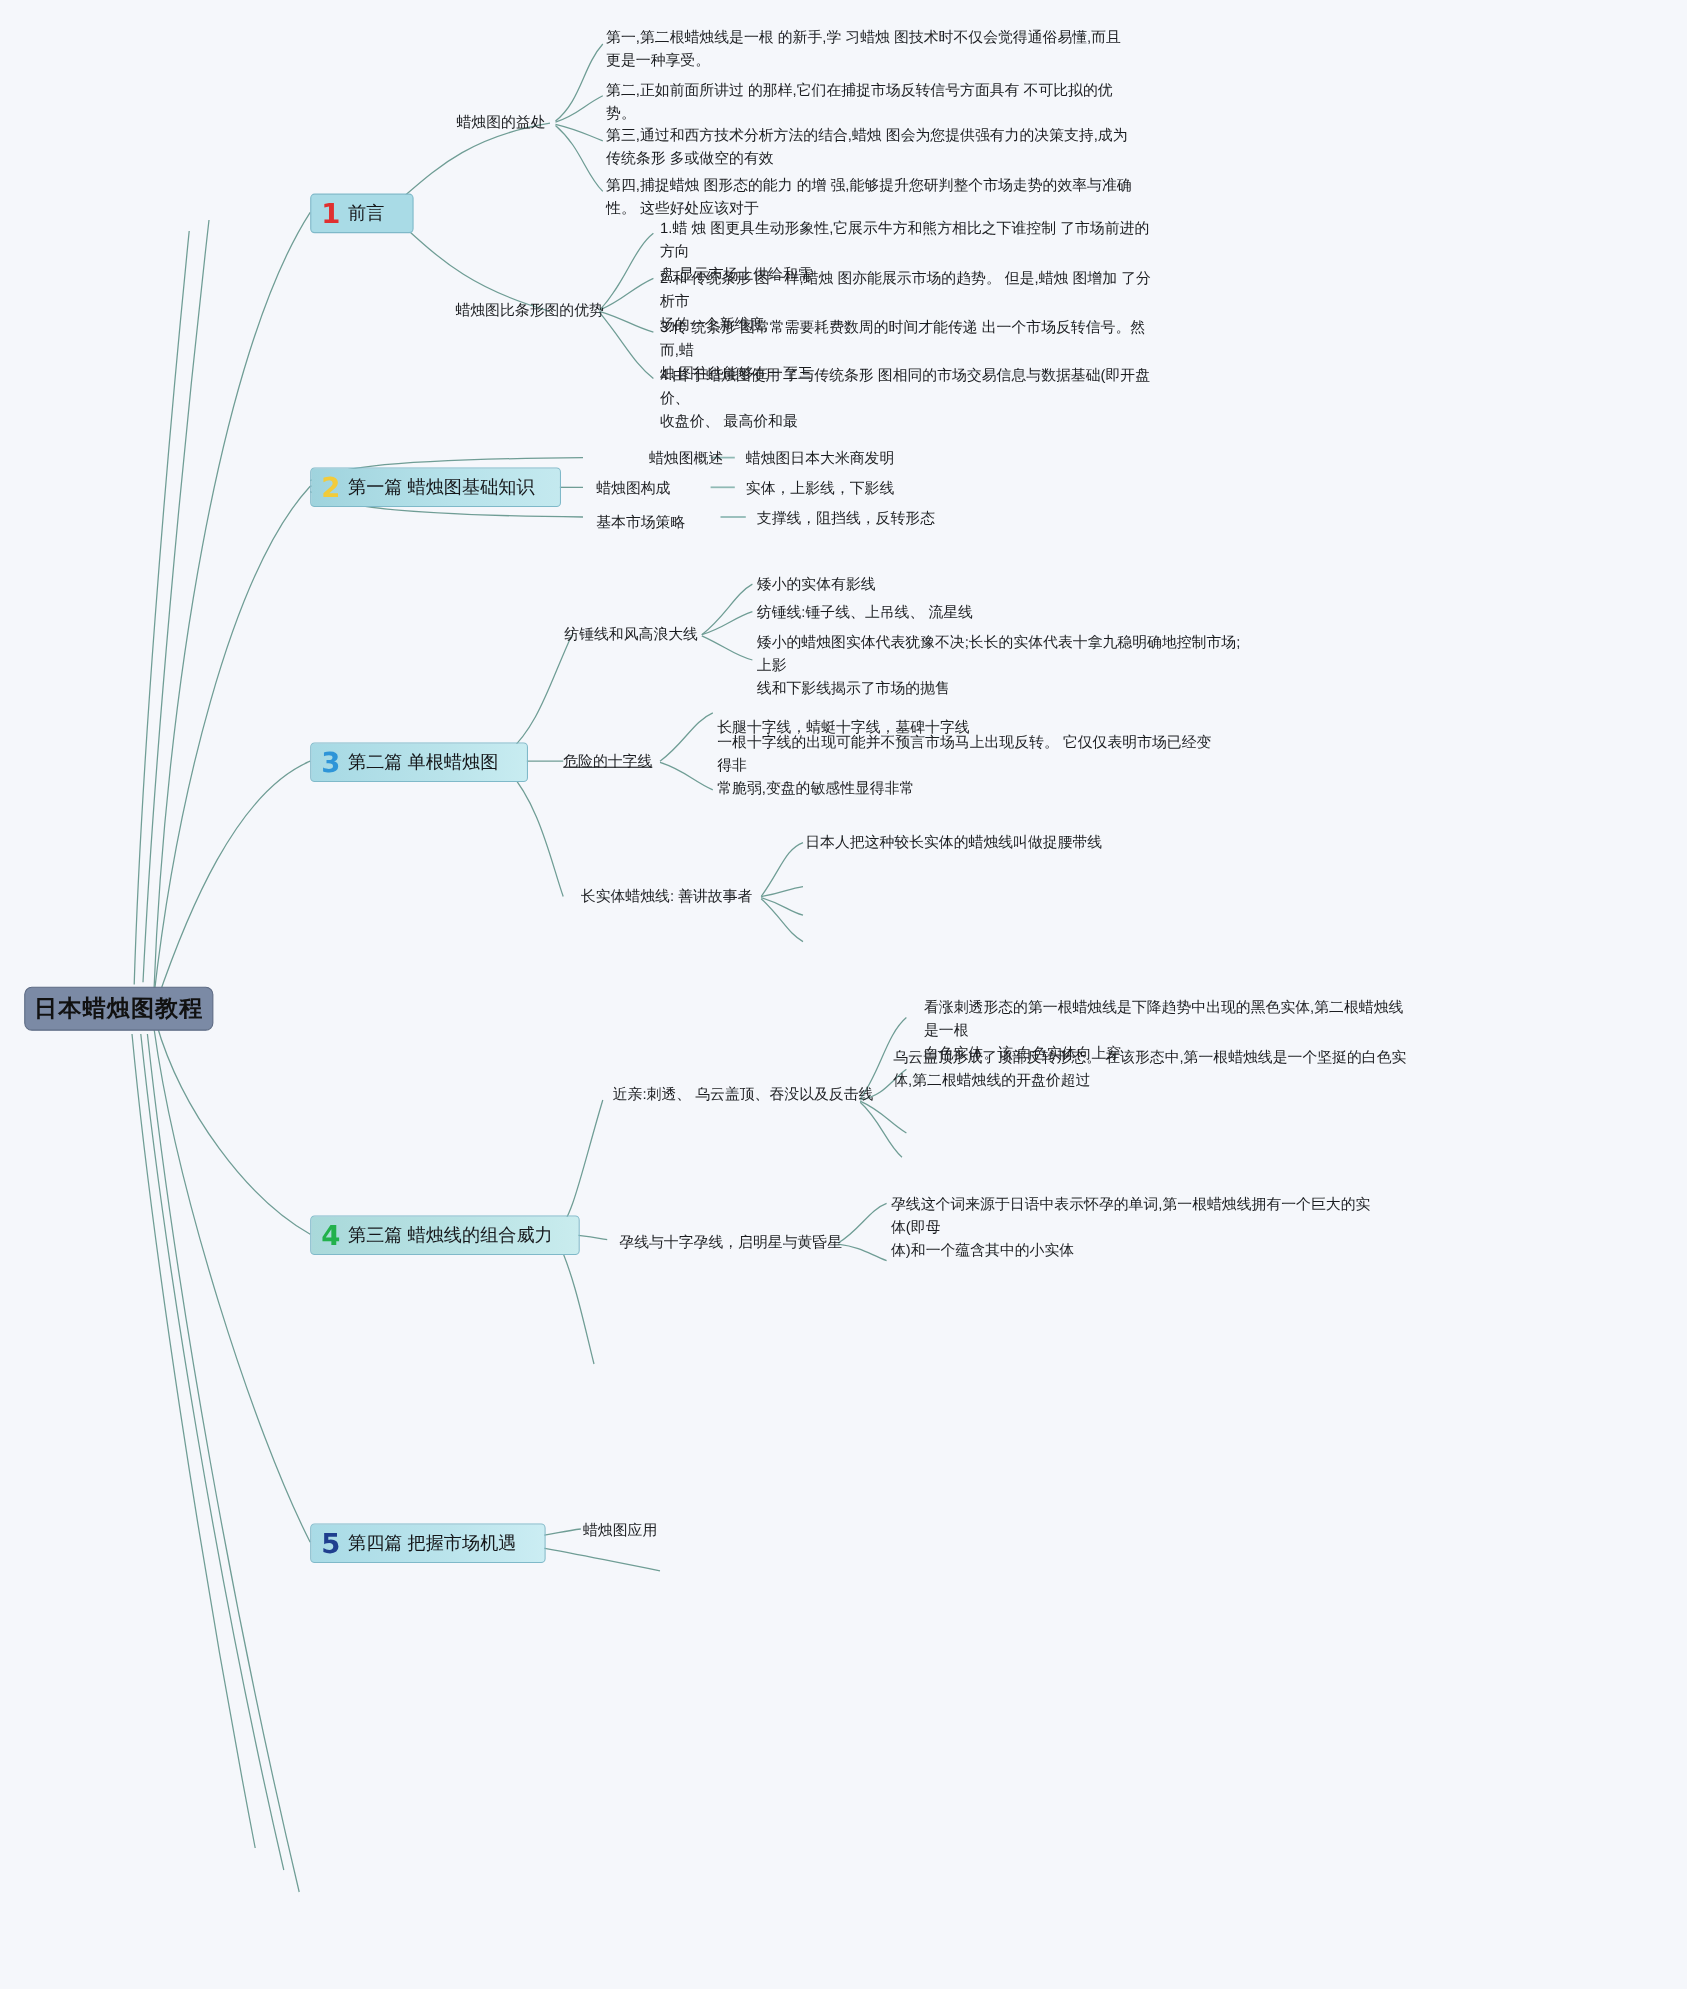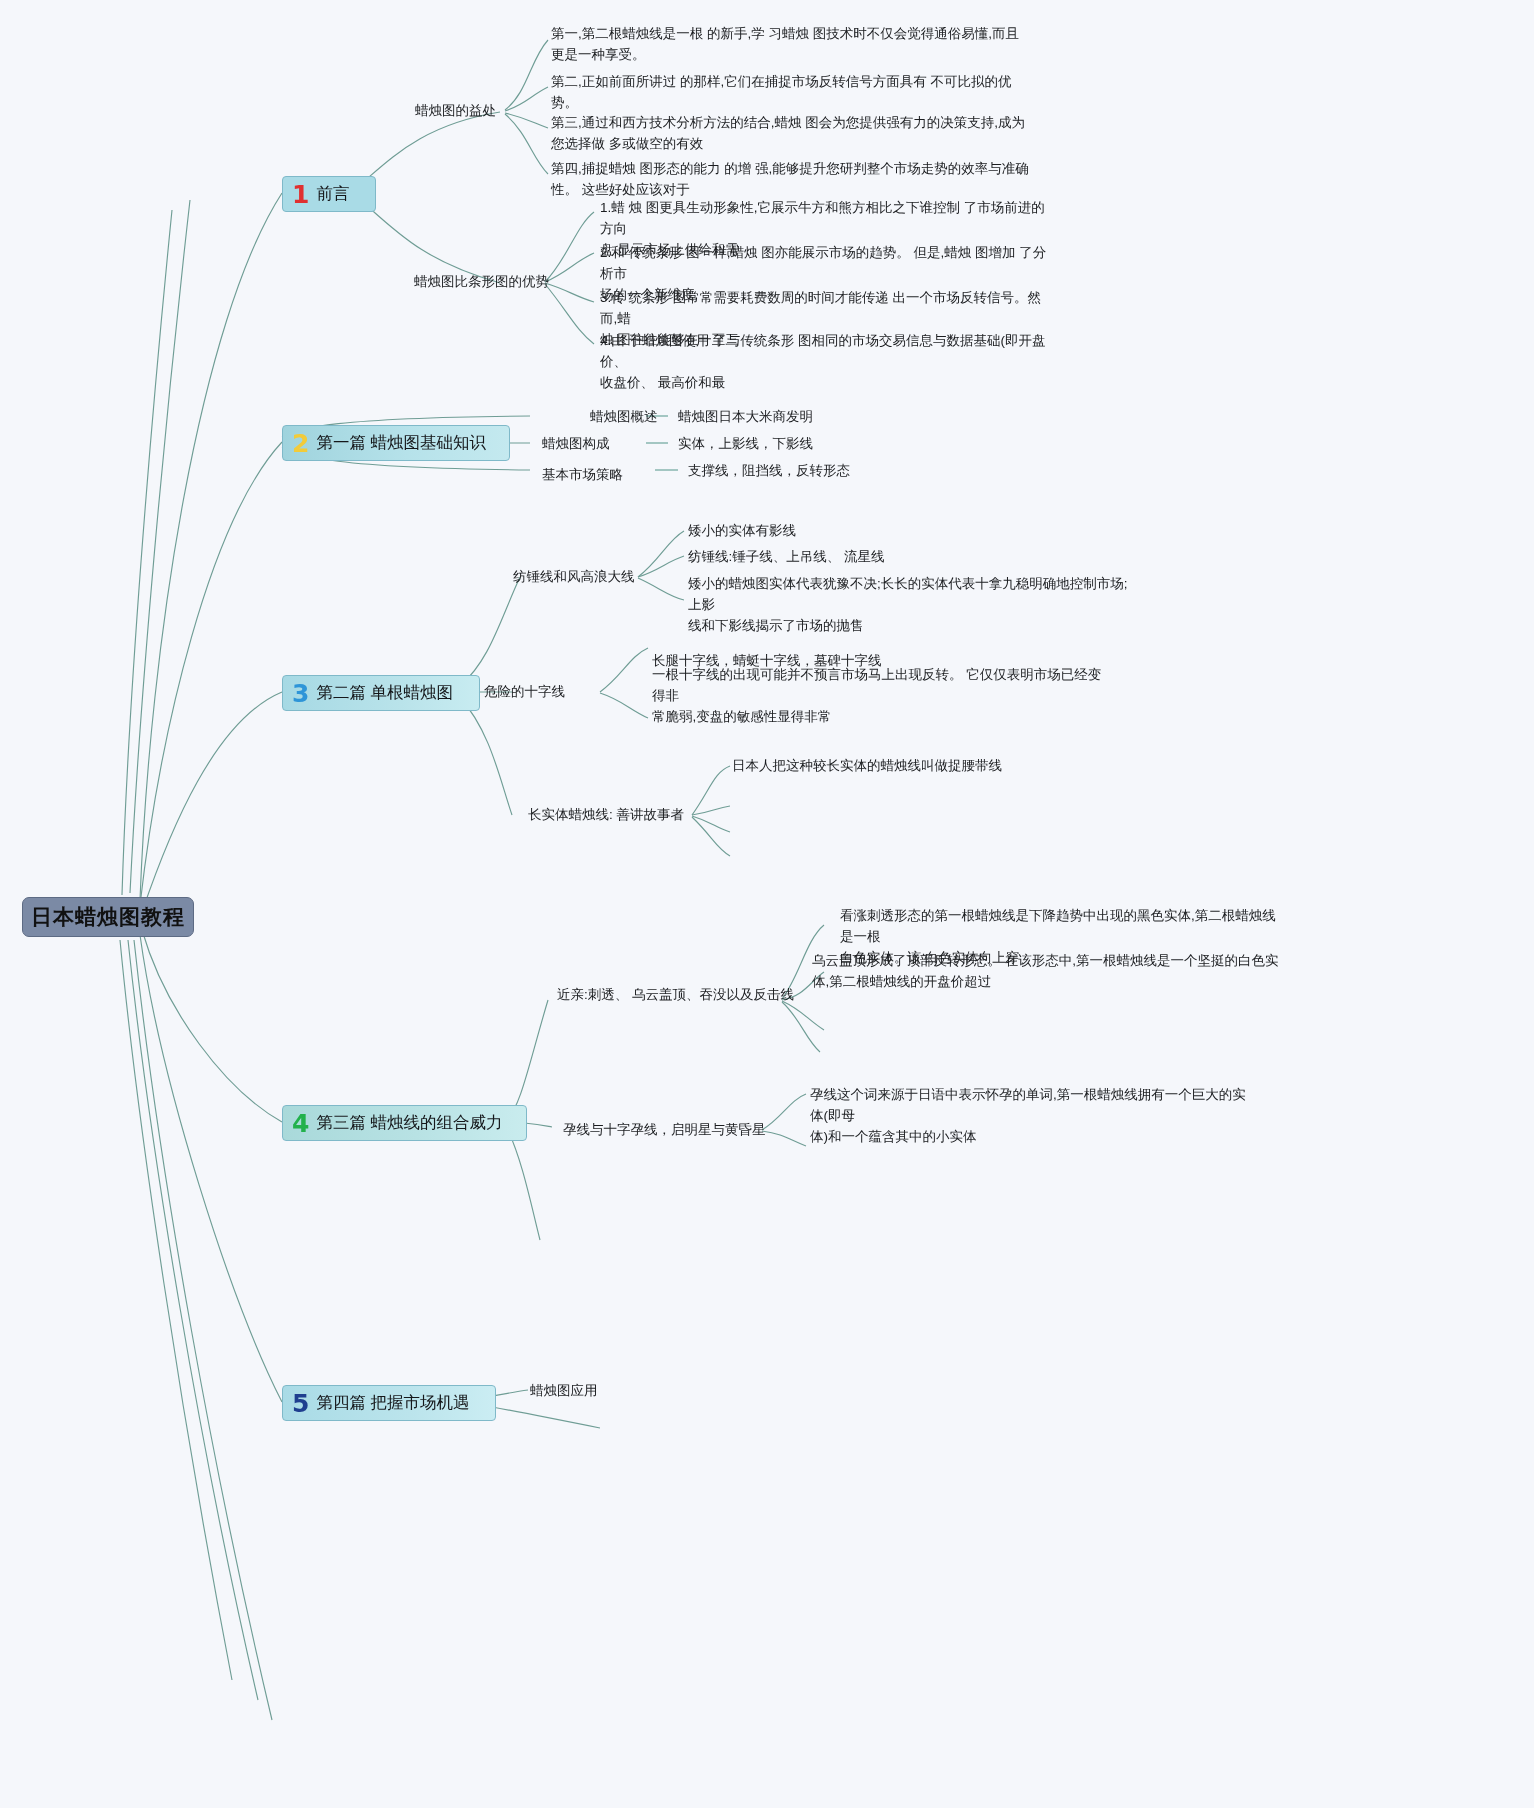--- a/index.html
+++ b/index.html
@@ -135,21 +135,21 @@
     <span class="num" style="color:#e03030">1</span>
     <span>前言</span>
   </div>
 
   <div class="mid" style="left:415px;top:102px;">蜡烛图的益处</div>
   <div class="txt" style="left:551px;top:24px;width:470px;">第一,第二根蜡烛线是一根 的新手,学 习蜡烛 图技术时不仅会觉得通俗易懂,而且
 更是一种享受。</div>
   <div class="txt" style="left:551px;top:72px;width:470px;">第二,正如前面所讲过 的那样,它们在捕捉市场反转信号方面具有 不可比拟的优
 势。</div>
   <div class="txt" style="left:551px;top:113px;width:480px;">第三,通过和西方技术分析方法的结合,蜡烛 图会为您提供强有力的决策支持,成为
-您选择做 多或做空的有效</div>
+传统条形 多或做空的有效</div>
   <div class="txt" style="left:551px;top:159px;width:480px;">第四,捕捉蜡烛 图形态的能力 的增 强,能够提升您研判整个市场走势的效率与准确
 性。 这些好处应该对于</div>
 
   <div class="mid" style="left:414px;top:273px;">蜡烛图比条形图的优势</div>
   <div class="txt" style="left:600px;top:198px;width:455px;">1.蜡 烛 图更具生动形象性,它展示牛方和熊方相比之下谁控制 了市场前进的方向
 盘,显示市场上供给和需</div>
   <div class="txt" style="left:600px;top:243px;width:455px;">2.和 传统条形 图一样,蜡烛 图亦能展示市场的趋势。 但是,蜡烛 图增加 了分析市
 场的一个新维度,</div>
   <div class="txt" style="left:600px;top:288px;width:455px;">3.传 统条形 图常常需要耗费数周的时间才能传递 出一个市场反转信号。然而,蜡
 烛 图往往能够在一至三</div>
@@ -174,21 +174,21 @@
     <span class="num" style="color:#2e95d8">3</span>
     <span>第二篇 单根蜡烛图</span>
   </div>
 
   <div class="mid" style="left:513px;top:568px;">纺锤线和风高浪大线</div>
   <div class="txt" style="left:688px;top:521px;">矮小的实体有影线</div>
   <div class="txt" style="left:688px;top:547px;">纺锤线:锤子线、上吊线、 流星线</div>
   <div class="txt" style="left:688px;top:574px;width:445px;">矮小的蜡烛图实体代表犹豫不决;长长的实体代表十拿九稳明确地控制市场; 上影
 线和下影线揭示了市场的抛售</div>
 
-  <div class="mid" style="left:484px;top:683px;">危险的十字线</div>
+  <div class="mid" style="left:512px;top:683px;text-decoration:underline;">危险的十字线</div>
   <div class="txt" style="left:652px;top:638px;margin-top:13px;">长腿十字线，蜻蜓十字线，墓碑十字线</div>
   <div class="txt" style="left:652px;top:665px;width:450px;">一根十字线的出现可能并不预言市场马上出现反转。 它仅仅表明市场已经变得非
 常脆弱,变盘的敏感性显得非常</div>
 
   <div class="mid" style="left:512px;top:806px;margin-left:16px;">长实体蜡烛线: 善讲故事者</div>
   <div class="txt" style="left:732px;top:756px;">日本人把这种较长实体的蜡烛线叫做捉腰带线</div>
 
   <div class="chapter c4">
     <span class="num" style="color:#22b14c">4</span>
     <span>第三篇 蜡烛线的组合威力</span>

